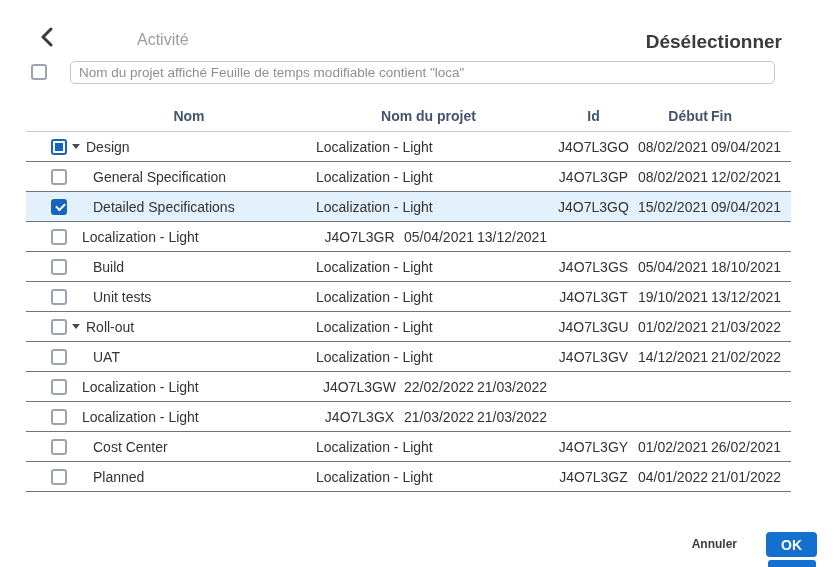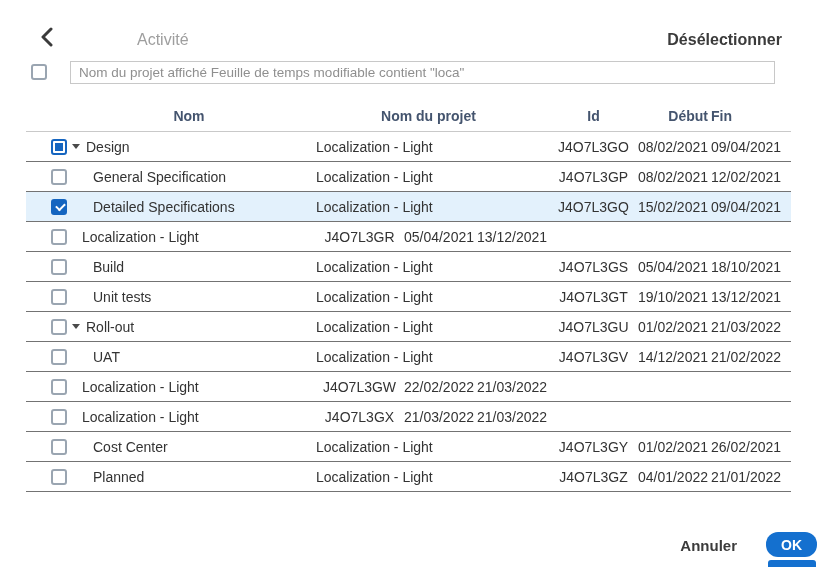--- a/index.html
+++ b/index.html
@@ -2,31 +2,31 @@
 <html><head>
 <meta charset="utf-8">
 <style>
   html,body{margin:0;padding:0;background:#ffffff;width:836px;height:567px;overflow:hidden;
     font-family:"Liberation Sans","DejaVu Sans",sans-serif;color:#333;}
   .stage{position:relative;width:836px;height:490px;background:#fff;}
 
   
   .back-btn{position:absolute;left:36px;top:28px;width:22px;height:22px;cursor:pointer;display:flex;align-items:center;justify-content:center;}
   .page-title{position:absolute;left:137px;top:31px;font-size:16px;color:#9e9e9e;}
-  .deselect{position:absolute;right:54px;top:31px;font-size:16px;font-weight:700;color:#3b3b3b;cursor:pointer;}
+  .deselect{position:absolute;right:54px;top:31px;font-size:19px;font-weight:700;color:#3b3b3b;cursor:pointer;}
 
   
   .cb{display:inline-block;width:16px;height:16px;box-sizing:border-box;border-radius:3px;position:relative;background:#fff;border:2px solid #9aa5b1;}
   .cb.checked{background:#1565c0;border-color:#1565c0;}
   .cb.checked::after{content:"";position:absolute;left:3px;top:2px;width:7px;height:4px;border-left:2px solid #fff;border-bottom:2px solid #fff;transform:rotate(-45deg);}
   .cb.indeterminate{border-color:#1565c0;}
   .cb.indeterminate::after{content:"";position:absolute;left:2px;top:2px;width:8px;height:8px;background:#1565c0;}
   .filter-check{position:absolute;left:31px;top:64px;}
   .filter-input{position:absolute;left:70px;top:61px;width:705px;height:23px;box-sizing:border-box;
-    border:1px solid #c8c8c8;border-radius:0;padding:0 8px;font-size:13.5px;color:#8f8f8f;
+    border:1px solid #c8c8c8;border-radius:5px;padding:0 8px;font-size:13.5px;color:#8f8f8f;
     font-family:"Liberation Sans","DejaVu Sans",sans-serif;outline:none;background:#fff;}
 
   
   .table{position:absolute;left:26px;top:100px;width:765px;font-size:14px;}
   .thead{display:flex;align-items:center;height:31px;border-bottom:1px solid #c9c9c9;font-weight:700;color:#44546e;}
   .trow{display:flex;align-items:center;height:30px;border-bottom:1px solid #737373;box-sizing:border-box;cursor:default;}
   .trow.hl{background:#e3f1fc;}
   .cbcell{width:46px;box-sizing:border-box;padding-left:25px;flex:none;display:flex;align-items:center;}
   .cell{flex:none;box-sizing:border-box;white-space:nowrap;overflow:hidden;}
   .c-name{width:234px;display:flex;align-items:center;}
@@ -34,22 +34,22 @@
   .c-project{width:245px;padding-left:10px;}
   .c-id{width:85px;text-align:center;}
   .c-start{width:75px;text-align:right;padding-right:3px;}
   .c-end{width:80px;padding-right:5px;}
   .thead .c-name{justify-content:center;}
   .thead .c-project{text-align:center;padding-left:0;}
   .thead .c-start{padding-right:3px;}
   .caret{width:0;height:0;border-left:4.5px solid transparent;border-right:4.5px solid transparent;border-top:5px solid #4a4a4a;margin-right:6px;flex:none;cursor:pointer;}
 
   
-  .cancel-btn{position:absolute;right:99px;top:537px;font-size:15px;font-weight:700;color:#3b3b3b;cursor:pointer;text-align:center;}
-  .ok-btn{position:absolute;left:766px;top:532px;width:51px;height:25px;background:#1470cf;border:none;border-radius:12px;
+  .cancel-btn{position:absolute;right:99px;top:537px;font-size:12px;font-weight:700;color:#3b3b3b;cursor:pointer;text-align:center;}
+  .ok-btn{position:absolute;left:766px;top:532px;width:51px;height:25px;background:#1470cf;border:none;border-radius:4px;
     color:#fff;font-size:14px;font-weight:700;font-family:"Liberation Sans","DejaVu Sans",sans-serif;cursor:pointer;display:flex;align-items:center;justify-content:center;}
   .partial-strip{position:absolute;left:768px;top:560px;width:48px;height:7px;background:#1470cf;border-radius:3px 3px 0 0;}
 </style>
 </head>
 <body>
 
 <div class="stage">
 
   <div class="back-btn">
     <span>

